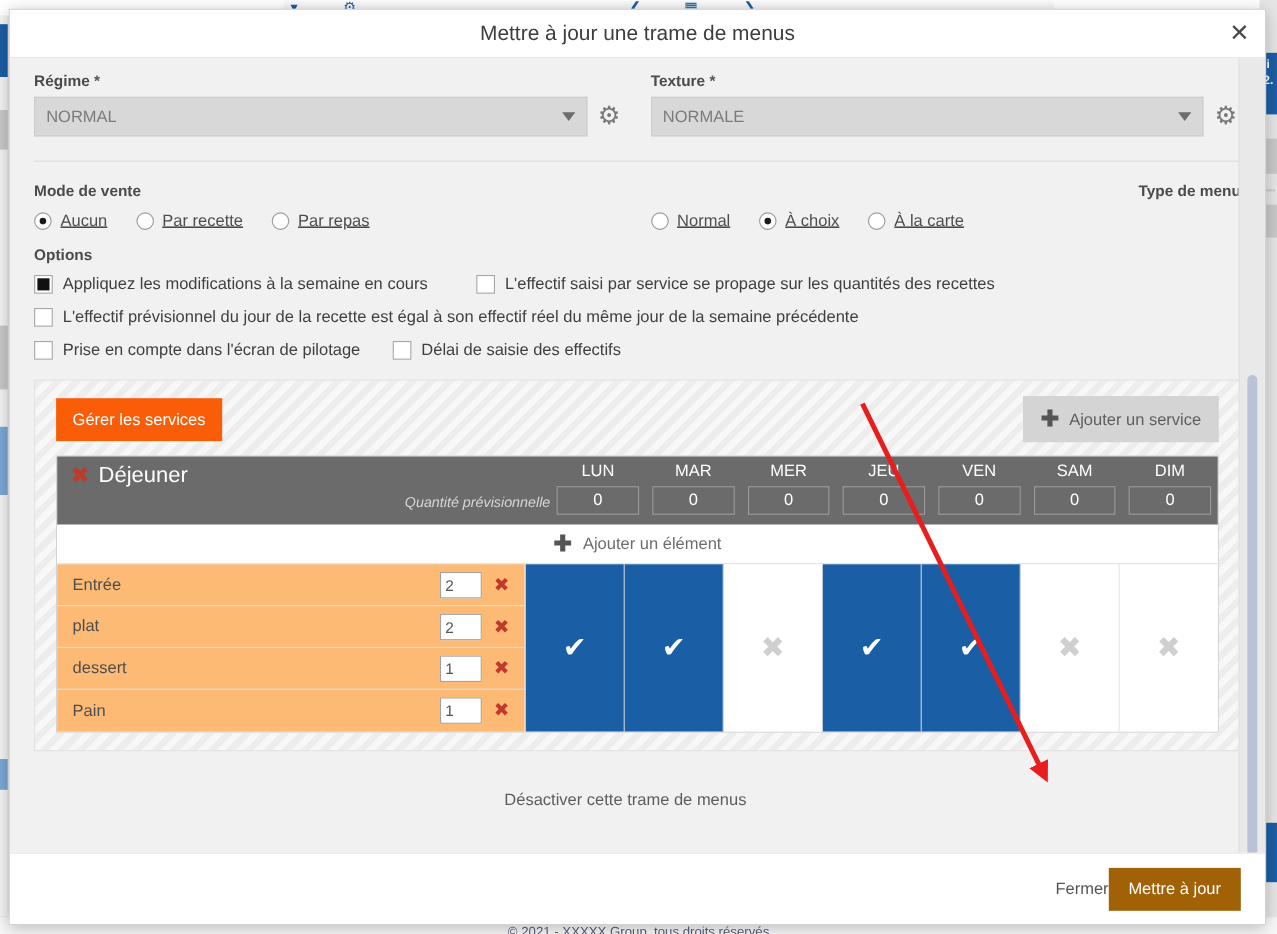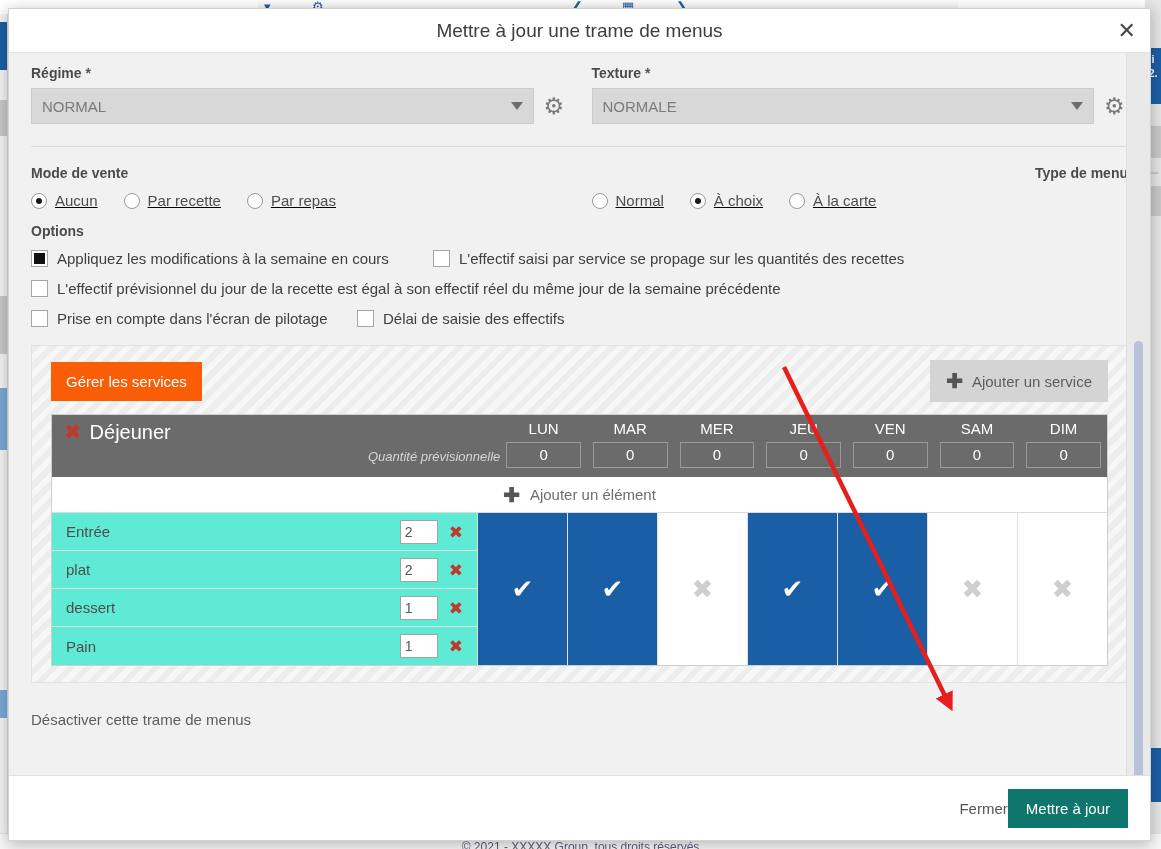--- a/index.html
+++ b/index.html
@@ -68,21 +68,21 @@
   .modal-scrolltrack {
     position: absolute; right: 0px; top: 0; bottom: 0; width: 24px; background: #e9e9e9;
     border-left: 1px solid #e0e0e0;
   }
   .modal-footer {
     flex: 0 0 65px; background: #fff; border-top: 1px solid #e1e1e1;
     display: flex; align-items: center; justify-content: flex-end; padding-right: 22px; 
   }
   .btn-close-text { font-size: 15px; color: #555; cursor: pointer; }
   .btn-primary {
-    background: #0f766e; color: #fff; border: 0; font-size: 15px;
+    background: #a16207; color: #fff; border: 0; font-size: 15px;
     padding: 11px 18px; cursor: pointer; font-family: "Liberation Sans", sans-serif;
   }
 
   
   .row2 { display: flex; gap: 0; }
   .fld { width: 540px; }
   .fld + .fld { margin-left: 2px; }
   .fld-label { font-size: 14px; color: #4b4b4b; font-weight: bold; margin-bottom: 7px; }
   .fld-label .req { color: #555; font-weight: bold; }
   .select-wrap { display: flex; align-items: center; gap: 10px; }
@@ -172,42 +172,42 @@
   .add-elem-row {
     height: 36px; display: flex; align-items: center; justify-content: center;
     gap: 10px; color: #6d6d6d; font-size: 15px; cursor: pointer;
     border-bottom: 1px solid #dcdcdc; background: #fff;
   }
 
   .svc-grid { display: flex; }
   .svc-items { width: 425px; }
   .item-row {
     height: 38px; display: flex; align-items: center;
-    border-bottom: 1px solid #e0e0e0; padding-left: 14px; background: #5eead4;
+    border-bottom: 1px solid #e0e0e0; padding-left: 14px; background: #fdba74;
   }
   .item-row:last-child { border-bottom: 0; }
   .item-name { flex: 1 1 auto; font-size: 15px; color: #4e4e4e; }
   .item-qty {
     width: 38px; height: 24px; border: 1px solid #a3a3a3; background: #fff;
     font-size: 14px; color: #555; padding-left: 4px; margin-right: 11px;
     font-family: "Liberation Sans", sans-serif;
   }
   .item-x { color: #c0392b; font-size: 17px; font-weight: bold; margin-right: 14px; cursor: pointer;
             font-family: "DejaVu Sans", sans-serif; }
   .svc-daycells { flex: 1 1 auto; display: flex; border-left: 1px solid #e0e0e0; }
   .day-cell {
     flex: 1 1 0; display: flex; align-items: center; justify-content: center;
     border-right: 1px solid #e0e0e0; font-size: 26px;
   }
   .day-cell:last-child { border-right: 0; }
   .day-cell.on { background: #1a5fa5; color: #fff; }
   .day-cell.off { background: #fff; color: #cfcfcf; }
   .day-mark { line-height: 1; font-family: "DejaVu Sans", sans-serif; }
 
-  .deactivate-wrap { margin-top: 28px; text-align: left; padding-right: 22px; }
+  .deactivate-wrap { margin-top: 36px; text-align: center; padding-right: 22px; }
   .deactivate { font-size: 15px; color: #5d5d5d; cursor: pointer; }
 
   
   #annotation { position: absolute; inset: 0; pointer-events: none; }
 </style>
 </head>
 <body>
 
 <div id="page-bg">
   <div class="bg-toolbar">

